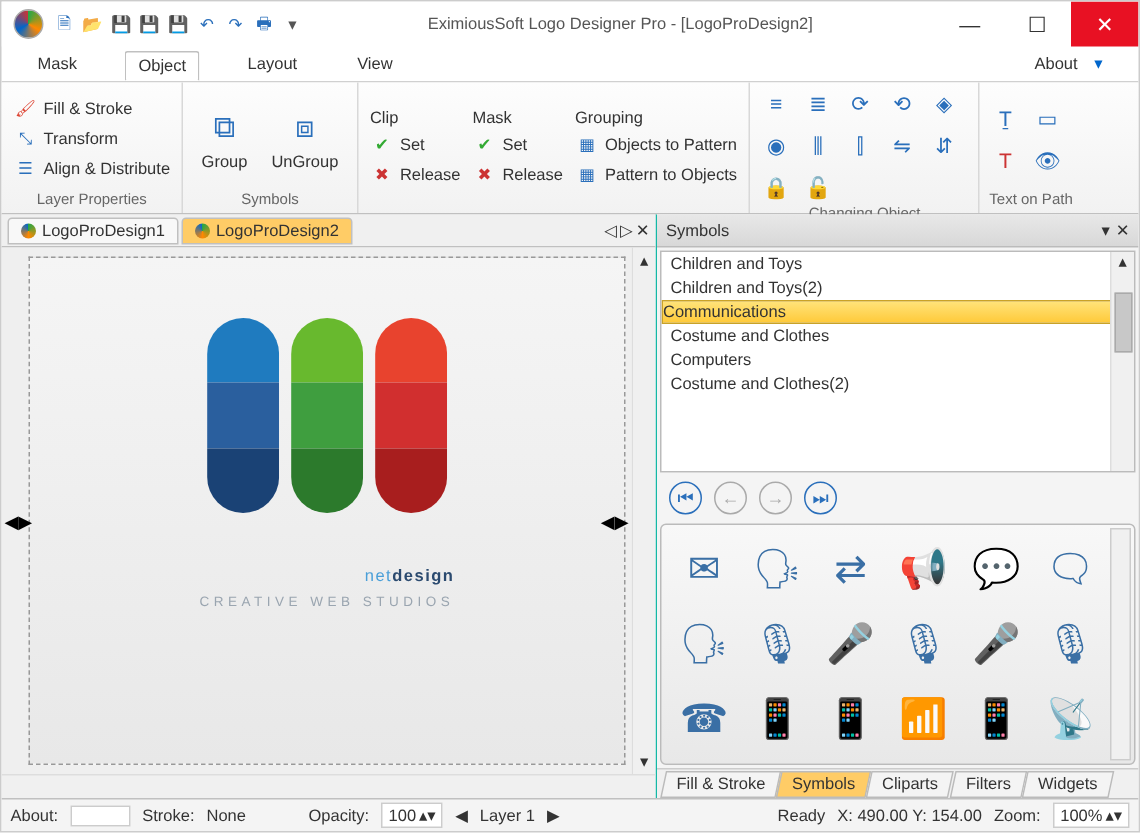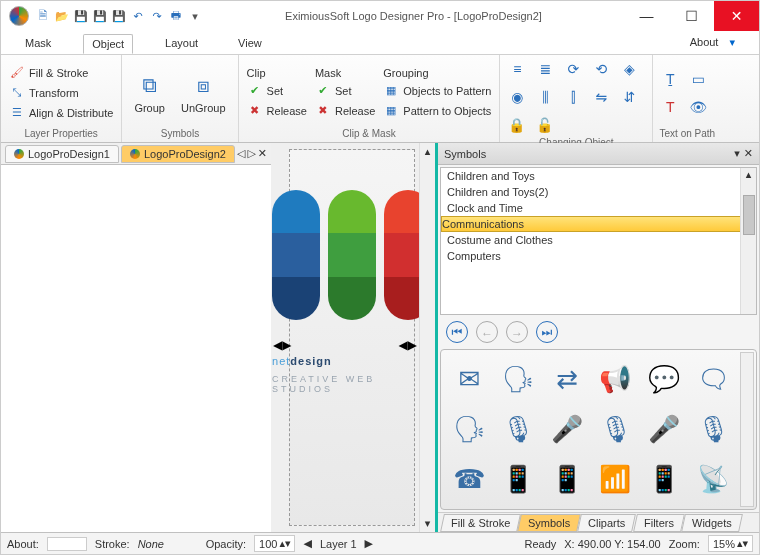--- a/index.html
+++ b/index.html
@@ -21,30 +21,30 @@
 .rgroup .body{flex:1;display:flex;align-items:center;gap:4px}
 .rgroup .lbl{text-align:center;font-size:10px;color:#666;padding-top:1px}
 .vstack{display:flex;flex-direction:column;gap:2px}
 .vstack .item{display:flex;align-items:center;gap:4px;padding:1px 2px;white-space:nowrap}
 .icon16{width:16px;height:16px;display:inline-flex;align-items:center;justify-content:center;font-size:11px}
 .bigbtn{display:flex;flex-direction:column;align-items:center;gap:2px;padding:2px 6px}
 .bigbtn .bigicon{width:28px;height:28px;display:flex;align-items:center;justify-content:center;font-size:20px;color:#2a6fbb}
 .iconrow{display:flex;gap:6px;flex-wrap:wrap;width:140px}
 .iconrow span{width:22px;height:22px;display:flex;align-items:center;justify-content:center;font-size:14px;color:#2a6fbb}
 .main{flex:1;display:flex;min-height:0}
-.left{flex:1;display:flex;flex-direction:row;border-right:3px solid #14b8a6;min-width:0}
+.left{flex:1;display:flex;flex-direction:column;border-right:1px solid #14b8a6;min-width:0}
 .doctabs{height:22px;display:flex;align-items:center;background:#f0f0f0;border-bottom:1px solid #c0c0c0;padding-left:4px}
 .doctab{display:flex;align-items:center;gap:4px;padding:2px 8px;border:1px solid #c0c0c0;background:#f8f8f8;border-radius:3px 3px 0 0;margin-right:2px}
 .doctab.active{background:#ffcc66}
 .doctab .dot{width:10px;height:10px;border-radius:50%;background:conic-gradient(#28a745,#ff8800,#0066cc)}
 .doctabs .nav{margin-left:auto;display:flex;gap:2px;padding-right:4px;color:#555}
 .canvas-wrap{flex:1;display:flex;min-height:0}
 .canvas{flex:1;background:#efefef;position:relative;overflow:hidden}
 .page{position:absolute;top:6px;left:18px;right:4px;bottom:6px;background:linear-gradient(#f5f5f5,#e8e8e8);border:1px dashed #999}
-.logo{position:absolute;top:40px;left:50%;transform:translateX(-50%);text-align:left}
+.logo{position:absolute;top:40px;left:50%;transform:translateX(-50%);text-align:right}
 .shape{width:160px;height:140px;position:relative;margin:0 auto}
 .col{position:absolute;width:48px;height:130px;border-radius:24px;overflow:hidden}
 .col div{height:33.34%}
 .c1{left:0}.c2{left:56px}.c3{left:112px}
 .c1 div:nth-child(1){background:#1f7bbf}.c1 div:nth-child(2){background:#2a5f9e}.c1 div:nth-child(3){background:#1a4275}
 .c2 div:nth-child(1){background:#68b92e}.c2 div:nth-child(2){background:#3f9e3f}.c2 div:nth-child(3){background:#2c7a2c}
 .c3 div:nth-child(1){background:#e8432e}.c3 div:nth-child(2){background:#d12f2f}.c3 div:nth-child(3){background:#a81e1e}
 .brand{margin-top:10px;font-size:28px;letter-spacing:1px}
 .brand .n1{color:#4a9fd8}.brand .n2{color:#2b4a6f;font-weight:600}
 .tagline{font-size:9px;letter-spacing:3px;color:#9aa5b0;margin-top:2px}
@@ -174,21 +174,20 @@
         <div class="item">
             <span class="icon16" style="color:#2a6fbb">▦</span>
             <span>Objects to Pattern</span>
           </div>
         <div class="item">
             <span class="icon16" style="color:#2a6fbb">▦</span>
             <span>Pattern to Objects</span>
           </div>
       </div>
     </div>
-    <div class="lbl">Clip &amp; Mask</div>
   </div>
   <div class="rgroup">
     <div class="body">
         <div class="iconrow">
       <span>≡</span>
       <span>≣</span>
       <span>⟳</span>
       <span>⟲</span>
       <span>◈</span>
       <span>◉</span>
@@ -272,24 +271,24 @@
     <div class="panel-hdr">
       <span>Symbols</span>
       <div class="x">
           <span>▾</span>
           <span>✕</span>
         </div>
     </div>
     <div class="catlist">
       <div class="row">Children and Toys</div>
       <div class="row">Children and Toys(2)</div>
-      <div class="row">Clock and Time</div>
       <div class="row sel">Communications</div>
       <div class="row">Costume and Clothes</div>
       <div class="row">Computers</div>
+      <div class="row">Costume and Clothes(2)</div>
       <div class="sb">
           <span>▴</span>
           <div class="thumb"></div>
         </div>
     </div>
     <div class="navrow">
       <div class="btn">⏮</div>
       <div class="btn dis">←</div>
       <div class="btn dis">→</div>
       <div class="btn">⏭</div>
@@ -324,30 +323,30 @@
       <div class="ptab"><span>Filters</span></div>
       <div class="ptab"><span>Widgets</span></div>
     </div>
   </div>
 </div>
 
 <div class="status">
   <span>About:</span>
   <span class="box" style="width:40px;height:14px"></span>
   <span>Stroke:</span>
-  <span style="font-style:italic;width:60px">None</span>
+  <span style="width:60px">None</span>
   <span>Opacity:</span>
   <span class="box">
       <span>100</span>
       <span>▴▾</span>
     </span>
   <span>◀</span>
   <span>Layer 1</span>
   <span>▶</span>
   <span class="spacer"></span>
   <span>Ready</span>
   <span>X: 490.00 Y: 154.00</span>
   <span>Zoom:</span>
   <span class="box">
-      <span>15%</span>
+      <span>100%</span>
       <span>▴▾</span>
     </span>
 </div>
 
 </body></html>

